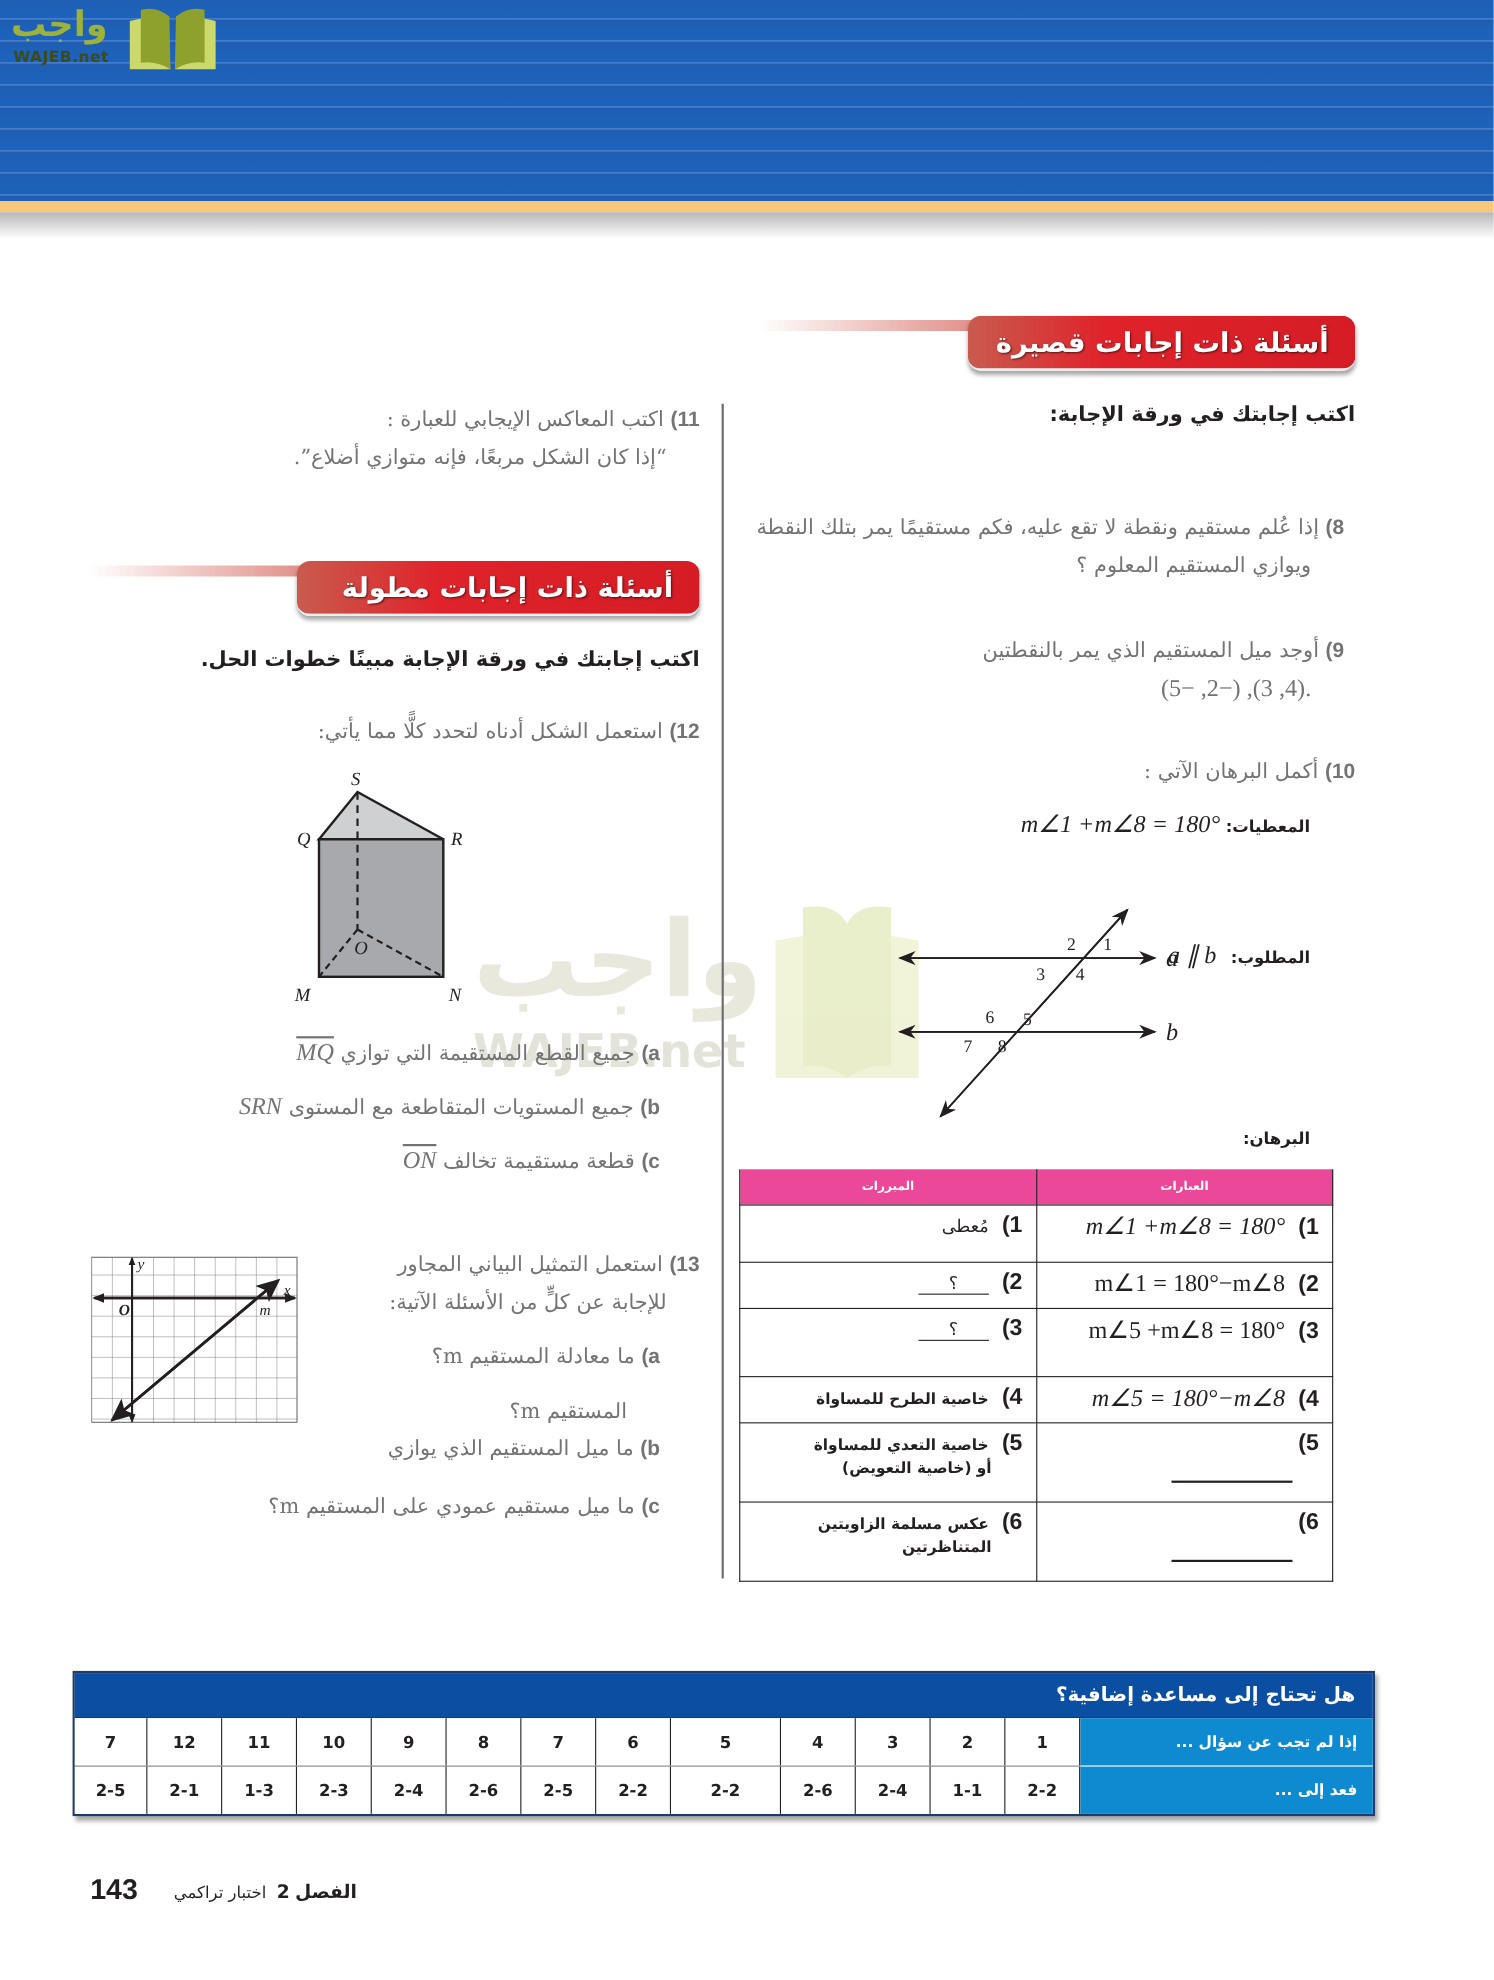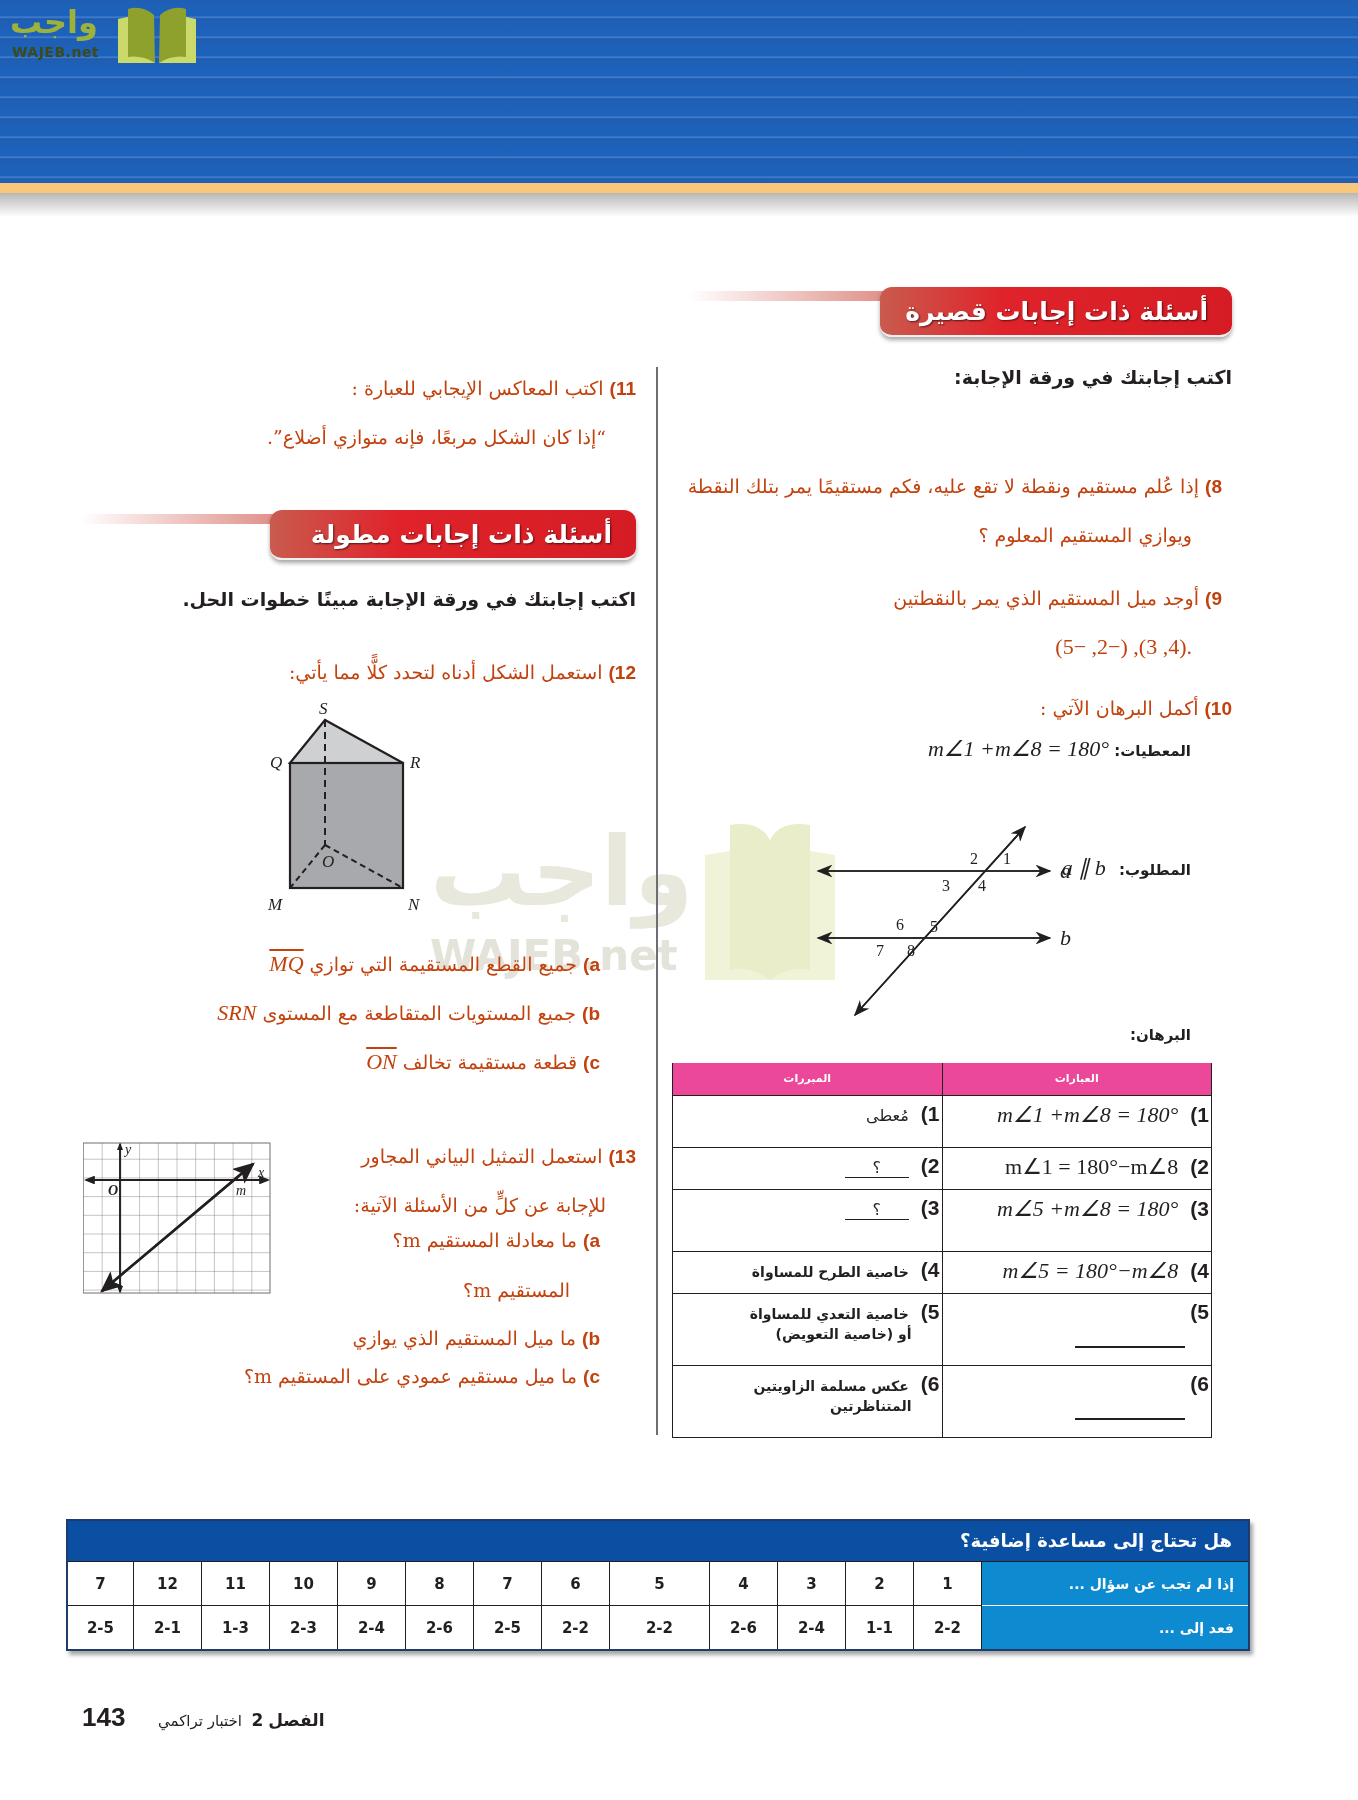--- a/index.html
+++ b/index.html
@@ -28,31 +28,31 @@
     box-shadow: 0 3px 4px rgba(0,0,0,0.35);
     color: #fff; font-weight: bold; font-size: 25px; line-height: 50px; text-align: right;
     padding-right: 24px; direction: rtl;
     text-shadow: 1px 1px 2px rgba(0,0,0,0.6);
     border-bottom: 2px solid #efefef;
   }
 
   .rtl { direction: rtl; text-align: right; }
   .abs { position: absolute; }
   .q-num { font-weight: bold; font-family: "Liberation Sans", sans-serif; font-size: 19px; }
-  .qtext { font-family: "DejaVu Serif", serif; font-size: 19px; line-height: 48px; color: #c2410c; }
+  .qtext { font-family: "DejaVu Serif", serif; font-size: 19px; line-height: 34px; color: #737373; }
   .instruction { font-family: "DejaVu Sans", sans-serif; font-weight: bold; font-size: 19px; }
   .math { font-family: "Liberation Serif", serif; font-size: 22px; }
   .bold-label { font-weight: bold; font-size: 15px; font-family: "DejaVu Sans", sans-serif; }
 
   .divider { position: absolute; left: 656px; top: 367px; width: 2px; height: 1068px; background: #6d6e71; }
 
   
   .proof-table { position: absolute; left: 672px; top: 1063px; width: 540px; border-collapse: collapse; direction: rtl; }
   .proof-table th { background: #ec4899; color: #fff; font-size: 11px; font-weight: bold; height: 32px; border: 1.5px solid #231f20; border-top: none; }
-  .proof-table td { border: 1.5px solid #231f20; vertical-align: top; padding: 6px 2px; font-size: 16px; margin-left: 48px; }
+  .proof-table td { border: 1.5px solid #231f20; vertical-align: top; padding: 6px 12px; font-size: 16px; margin-left: 48px; }
   .proof-table td.stmt { width: 50%; }
   .proof-table .n { font-weight: bold; font-family: "Liberation Sans", sans-serif; font-size: 21px; margin-left: 12px; }
   .blank { display: inline-block; width: 110px; border-bottom: 2px solid #231f20; height: 24px; vertical-align: bottom; }
   .short-blank { display: inline-block; width: 64px; border-bottom: 1.5px solid #231f20; text-align: center; font-size: 16px; }
 
   
   .help { position: absolute; left: 66px; top: 1519px; width: 1184px; box-shadow: 3px 4px 4px rgba(0,0,0,0.35); border: 2px solid #1e3b6d; }
   .help-head { height: 40px; background: #0b4fa3; color: #fff; direction: rtl; font-weight: bold; font-size: 18px; line-height: 40px; padding-right: 16px; }
   .help-row { display: flex; direction: rtl; height: 44px; border-top: 1.5px solid #231f20; }
   .help-row .lbl { width: 266px; background: #0e8bd0; color: #fff; font-weight: bold; font-size: 14px; line-height: 44px; padding-right: 14px; }
@@ -159,21 +159,21 @@
   <tbody>
     <tr style="height:52px;">
       <td class="stmt"><span class="n">1)</span><span class="math" style="font-style:italic;">m∠1 +m∠8 = 180°</span></td>
       <td><span class="n">1)</span><span>مُعطى</span></td>
     </tr>
     <tr style="height:42px;">
       <td class="stmt"><span class="n">2)</span><span class="math" style="">m∠1 = 180°−m∠8</span></td>
       <td><span class="n">2)</span><span class="short-blank">؟</span></td>
     </tr>
     <tr style="height:62px;">
-      <td class="stmt"><span class="n">3)</span><span class="math" style="font-style:italic;">m∠5 +m∠8 = 180°</span></td>
+      <td class="stmt"><span class="n">3)</span><span class="math" style="">m∠5 +m∠8 = 180°</span></td>
       <td><span class="n">3)</span><span class="short-blank">؟</span></td>
     </tr>
     <tr style="height:42px;">
       <td class="stmt"><span class="n">4)</span><span class="math" style="font-style:italic;">m∠5 = 180°−m∠8</span></td>
       <td><span class="n">4)</span><span style="font-weight:bold; font-size:14px;">خاصية الطرح للمساواة</span></td>
     </tr>
     <tr style="height:72px;">
       <td class="stmt"><span class="n">5)</span><br><span class="blank" style="margin-right:24px;"></span></td>
       <td><span class="n">5)</span><span style="font-weight:bold; font-size:14px;">خاصية التعدي للمساواة</span><br><span style="font-weight:bold; font-size:14px; padding-right:28px;">أو (خاصية التعويض)</span></td>
     </tr>

